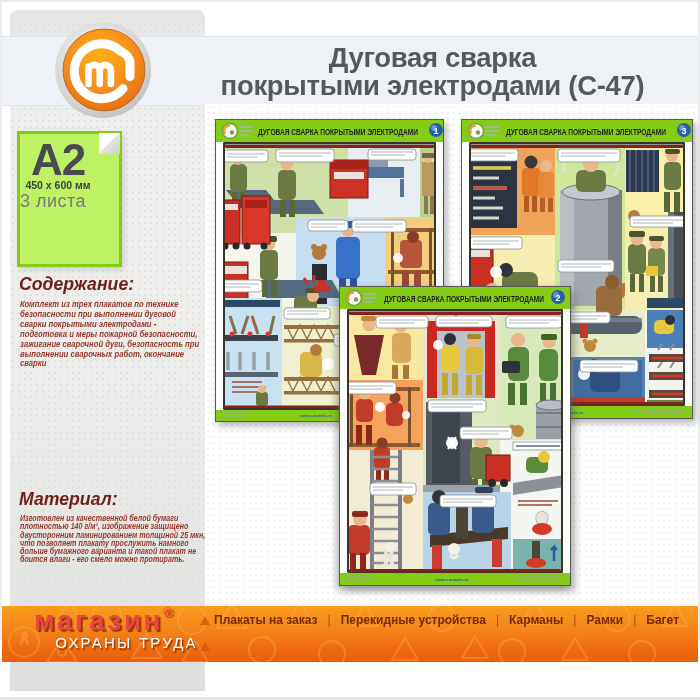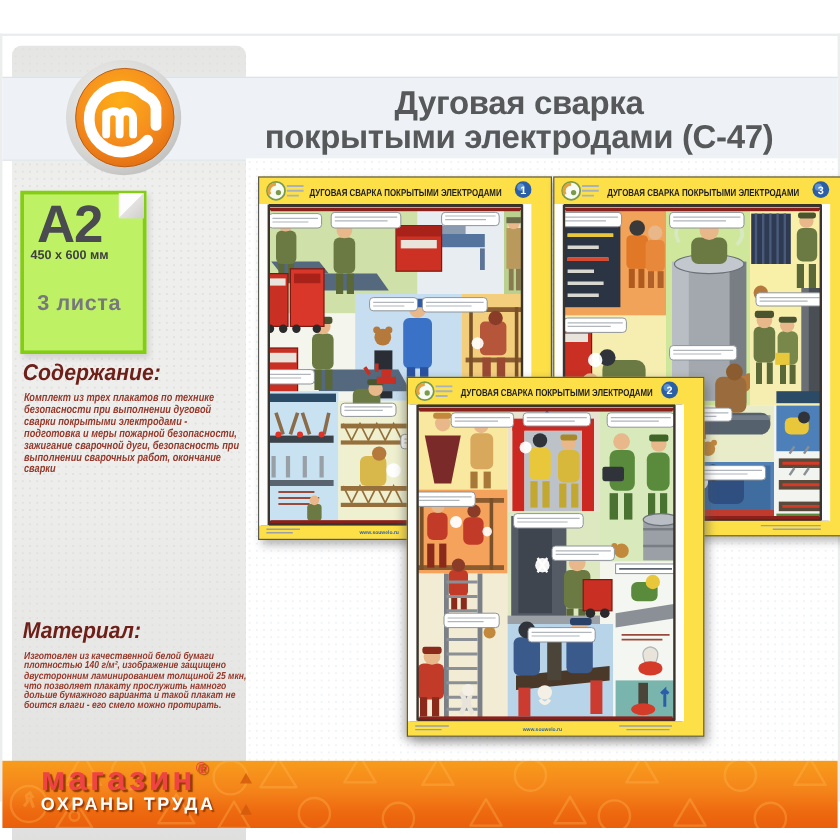--- a/index.html
+++ b/index.html
@@ -1,16 +1,16 @@
 <!DOCTYPE html>
 <html><head><meta charset="utf-8">
 <style>
 html,body{margin:0;padding:0;}
 body{width:700px;height:700px;overflow:hidden;font-family:"Liberation Sans",sans-serif;background:#fff;}
-#stage{position:absolute;left:0;top:0;width:700px;height:560px;background:#fff;margin-top:28px;}
+#stage{position:absolute;left:0;top:0;width:700px;height:560px;background:#fff;}
 .abs{position:absolute;}
 
 #edgeT{left:0;top:0;width:700px;height:2px;background:#e9edf0;}
 #edgeL{left:0;top:0;width:2px;height:640px;background:#eceeee;}
 #edgeR{left:698px;top:0;width:2px;height:640px;background:#eceeee;}
 
 #sidebar{left:10px;top:10px;width:195px;height:681px;border-radius:8px 8px 0 0;
  background-color:#e9eae8;
  background-image:radial-gradient(#e0e1df 0.9px, rgba(0,0,0,0) 1.1px),linear-gradient(180deg,#e5e6e4 0%,#eff0ee 18%,#edeeec 55%,#e3e3e1 88%,#dedede 100%);
  background-size:6px 6px,100% 100%;}
@@ -21,42 +21,42 @@
 #contentbg{left:205px;top:104px;width:493px;height:502px;background-color:#fff;
  background-image:radial-gradient(#edf3f9 0.9px, rgba(0,0,0,0) 1.1px);background-size:6px 6px;}
 #btmstrip{left:0px;top:697px;width:700px;height:3px;background:#e7e9e9;}
 
 #logo{left:48px;top:14px;width:110px;height:110px;}
 
 #paper{left:17px;top:131px;width:99px;height:130px;background:#bef264;border:3px solid #84cc16;box-shadow:2px 3px 5px rgba(120,120,120,0.25);}
 #paper .fold2{position:absolute;right:-1px;top:-1px;width:21px;height:21px;background:linear-gradient(135deg,#fdfdfd 48%,#e3e2e0 50%,#cfcecc 100%);}
 #a2{left:10px;top:6px;width:56px;text-align:center;font-size:44px;font-weight:bold;color:#4a4b50;letter-spacing:-1px;line-height:40px;}
 #mm{left:0px;top:45px;width:76px;text-align:center;font-size:10.5px;font-weight:bold;color:#3e3e42;}
-#lista{left:0px;top:80px;width:92px;text-align:center;font-size:18px;font-weight:bold;color:#77787c;letter-spacing:0.5px;}
+#lista{left:0px;top:57px;width:92px;font-size:18px;font-weight:normal;color:#77787c;letter-spacing:0.5px;}
 #lam{left:0px;top:103px;width:97px;text-align:center;font-size:9px;font-weight:bold;color:#3a3a3e;line-height:10.5px;}
 
 .h-maroon{font-style:italic;font-weight:bold;color:#6d1f18;}
 #soder-h{left:19px;top:273px;font-size:19px;transform:scaleX(0.93);transform-origin:0 0;}
 #soder-t{left:20px;top:299px;font-size:9.6px;line-height:9.9px;font-style:italic;font-weight:bold;color:#96382a;white-space:nowrap;transform:scaleX(0.8);transform-origin:0 0;}
 #mater-h{left:19px;top:488px;font-size:19px;transform:scaleX(0.93);transform-origin:0 0;}
 #mater-t{left:20px;top:514px;font-size:8.4px;line-height:8.3px;font-style:italic;font-weight:bold;color:#96382a;white-space:nowrap;transform:scaleX(0.85);transform-origin:0 0;}
 
 #footer{left:2px;top:606px;width:696px;height:56px;background:linear-gradient(180deg,#f89c1c 0%,#f4831a 45%,#ee6a10 75%,#e95f0c 100%);overflow:hidden;}
 #mot{left:34px;top:599px;width:185px;}
 #mot .l1{font-size:28px;font-weight:bold;color:#ef4444;letter-spacing:2.5px;text-shadow:2px 2px 1px #943a06;line-height:26px;}
-#mot .l2{font-size:15px;font-weight:bold;color:#fff;letter-spacing:2.2px;text-shadow:1.5px 1.5px 1px #943a06;line-height:16px;margin-top:1px;}
+#mot .l2{font-size:15px;font-weight:normal;color:#fff;letter-spacing:2.2px;text-shadow:1.5px 1.5px 1px #943a06;line-height:16px;margin-top:1px;text-align:center;}
 .menurow{color:#742b06;font-weight:bold;font-size:12px;white-space:nowrap;}
 .menurow .sep{color:#a8500f;padding:0 7px;font-weight:normal;}
 #menurow1{left:214px;top:613px;}
 #menurow1 .sep{padding:0 10px;}
 #menurow2{letter-spacing:-0.3px;}
 #menurow2 .sep{padding:0 5px;}
 #menurow2{left:214px;top:639px;}
 
-.poster{position:absolute;background:#fde047;border:1px solid #5a5a55;box-shadow:3px 4px 7px rgba(90,90,90,0.45);padding-left:16px;}
+.poster{position:absolute;background:#84cc16;border:1px solid #5a5a55;box-shadow:3px 4px 7px rgba(90,90,90,0.45);}
 #p1{left:215px;top:119px;width:227px;height:301px;}
 #p2{left:461px;top:119px;width:230px;height:298px;}
 #p3{left:339px;top:286px;width:230px;height:298px;box-shadow:-3px 3px 7px rgba(90,90,90,0.4),4px 5px 8px rgba(90,90,90,0.45);}
 .poster svg{position:absolute;left:0;top:0;}
 </style></head>
 <body>
 <div id="stage">
   <div class="abs" id="sidebar"></div>
   <div class="abs" id="edgeT"></div>
   <div class="abs" id="edgeL"></div>
@@ -591,13 +591,14 @@
       <g fill="#d2590a" opacity="0.8">
         <path d="M203 10 l5 9 h-10 Z"></path>
         <path d="M203 36 l5 9 h-10 Z"></path>
       </g>
     </svg>
   </div>
   <div class="abs" id="mot">
       <div class="l1">магазин<span style="font-size:13px;vertical-align:14px;">®</span></div>
       <div class="l2">ОХРАНЫ ТРУДА</div>
     </div>
+  <div class="abs menurow" id="menurow1">Плакаты на заказ<span class="sep">|</span>Перекидные устройства<span class="sep">|</span>Карманы<span class="sep">|</span>Рамки<span class="sep">|</span>Багет</div>
 </div>
 
 </body></html>

